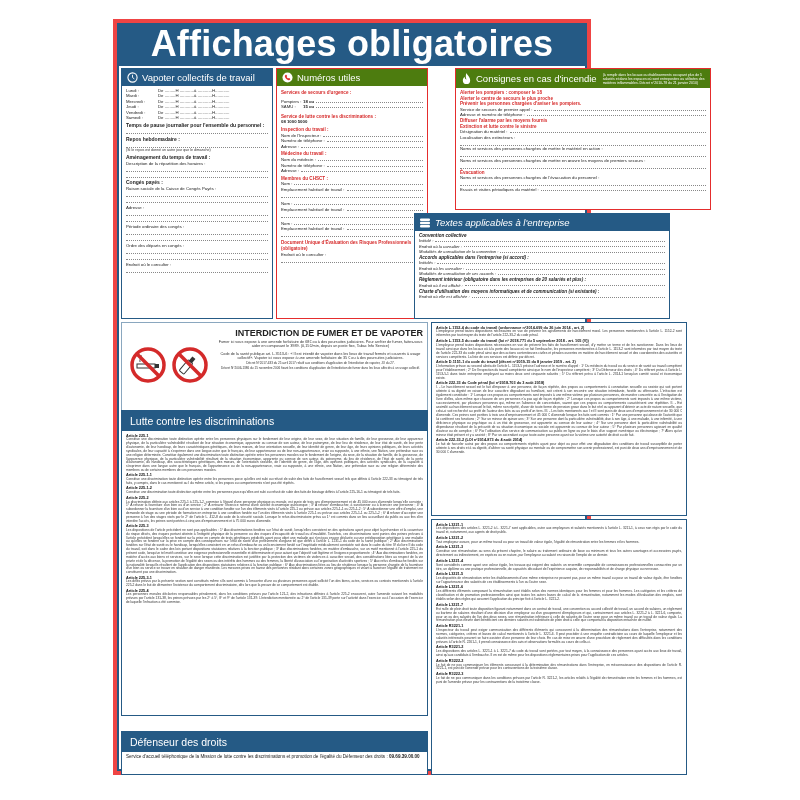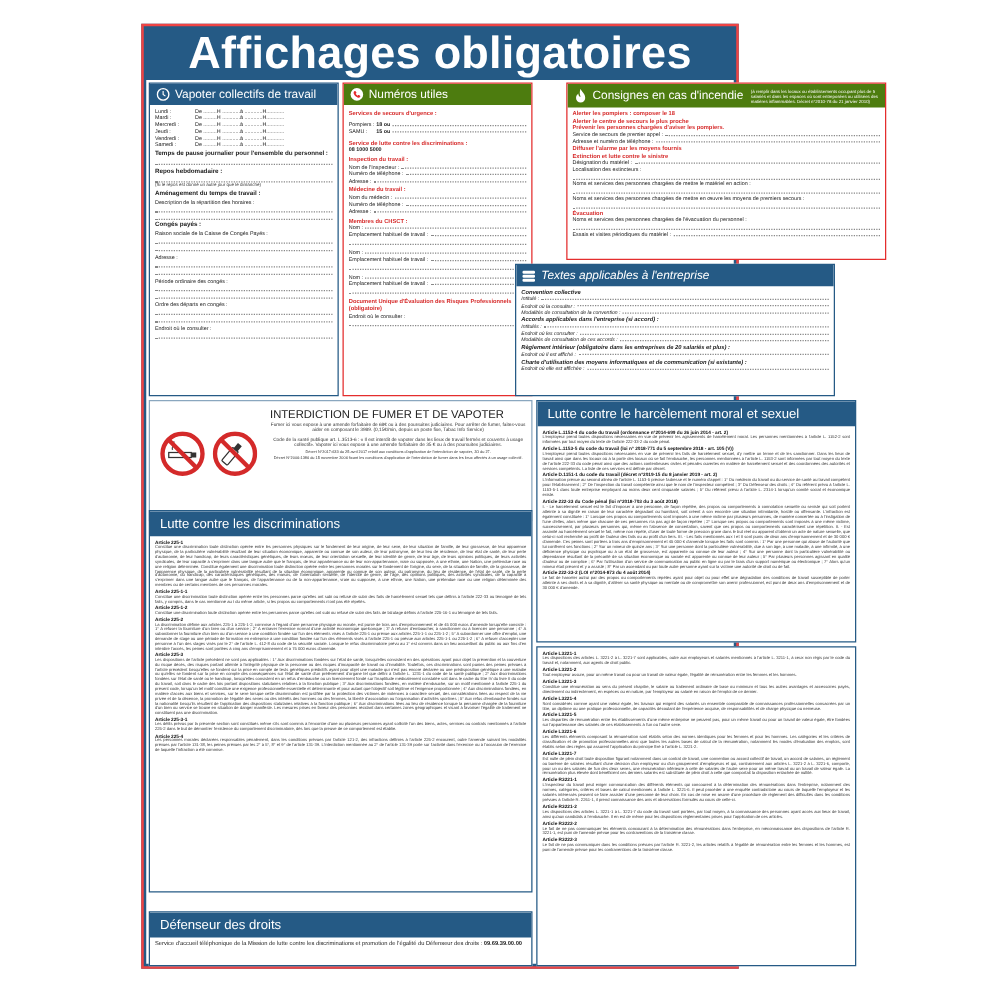--- a/index.html
+++ b/index.html
@@ -1,39 +1,39 @@
 <!DOCTYPE html>
 <html><head>
 <meta charset="utf-8">
 <style>
 *{box-sizing:border-box;margin:0;padding:0}
 html,body{width:800px;height:800px;background:#fff;overflow:hidden}
 body{font-family:"Liberation Sans",sans-serif;color:#222;position:relative}
-.poster{position:absolute;left:113px;top:19px;width:478px;height:756px;background:#255a85;border:2px solid #ef4444}
+.poster{position:absolute;left:113px;top:19px;width:478px;height:756px;background:#255a85;border:4px solid #ef4444}
 .title{height:42px;color:#fff;font-weight:bold;font-size:36px;text-align:center;line-height:42px;letter-spacing:0.2px}
 .inner{position:absolute;left:2px;top:43px;right:2px;bottom:2px;background:#fff}
 .box{position:absolute;border:1.5px solid #255a85;background:#fff;overflow:hidden}
 .box.red{border-color:#e42d2d}
 .hdr{background:#255a85;color:#fff;font-size:9.5px;height:17px;line-height:17px;padding-left:4px;white-space:nowrap;overflow:hidden;display:flex;align-items:center;gap:4px}
 .hdr.red{background:#4d7c0f}
 .hdr.big{font-size:10.5px;height:20px;line-height:20px;padding-left:8px}
 .hdr .ic{width:12px;height:12px;flex:0 0 12px;display:inline-flex;align-items:center;justify-content:center}
 .hdr small{font-size:3.5px;line-height:4px;white-space:normal;display:inline-block;width:150px;vertical-align:middle;margin-left:2px}
 .body{padding:2px 4px;font-size:4.3px;line-height:5.6px}
 .lbl-red{color:#d62b2b;font-weight:bold;font-size:4.6px;margin-top:2px}
 .lbl-b{font-weight:bold;font-size:5px;margin-top:2.5px}
 .dots{border-bottom:0.6px dotted #888;height:5.5px;margin-bottom:0.5px}
 .row{display:flex;white-space:nowrap}
 .row .fill{flex:1;border-bottom:0.6px dotted #888;margin:0 0 1.5px 2px}
 .day{display:flex;font-size:4.3px;line-height:5.4px}
 .day .d{width:32px}
 .tiny{font-size:3.6px;line-height:4.3px;color:#333;text-align:justify}
 .tiny b{color:#111;font-size:3.8px}
 .art{margin-top:1.5px}
-.smoke-title{font-weight:normal;font-size:9px;text-align:left;margin-top:5px}
+.smoke-title{font-weight:bold;font-size:9px;text-align:right;margin-top:5px}
 .center{text-align:center}
 </style>
 </head>
 <body>
 
 <div class="poster">
   <div class="title">Affichages obligatoires</div>
   <div class="inner">
 
     <div class="box" style="left:2px;top:2px;width:152px;height:251px;">
@@ -306,23 +306,20 @@
       <div style="position:absolute;left:96px;right:4px;top:0">
         <div class="smoke-title">INTERDICTION DE FUMER ET DE VAPOTER</div>
         <div class="tiny center" style="margin-top:2px;font-size:3.8px">Fumer ici vous expose à une amende forfaitaire de 68€ ou à des poursuites judiciaires. Pour arrêter de fumer, faites-vous aider en composant le 3989. (0,15€/min, depuis un poste fixe, Tabac Info Service)</div>
         <div class="tiny center" style="margin-top:3px;font-size:3.8px">Code de la santé publique art. L.3513-6 : « Il est interdit de vapoter dans les lieux de travail fermés et couverts à usage collectif». Vapoter ici vous expose à une amende forfaitaire de 35 € ou à des poursuites judiciaires.</div>
         <div class="tiny center" style="margin-top:2px;font-size:3.1px;line-height:3.8px">Décret N°2017-633 du 25 avril 2017 relatif aux conditions d'application de l'interdiction de vapoter, JO du 27.</div>
         <div class="tiny center" style="margin-top:1px;font-size:3.1px;line-height:3.8px">Décret N°2006-1386 du 15 novembre 2006 fixant les conditions d'application de l'interdiction de fumer dans les lieux affectés à un usage collectif.</div>
       </div>
     </div>
 
     <div class="box" style="left:312px;top:256px;width:256px;height:194px;">
-      <div class="hdr big">
-        <span>Lutte contre le harcèlement moral et sexuel</span>
-      </div>
       <div class="body tiny" id="harcelement-body" style="font-size:3.3px;line-height:3.95px">
           <div class="art"><b>Article L.1152-4 du code du travail (ordonnance n°2014-699 du 26 juin 2014 - art. 2)</b><div>L'employeur prend toutes dispositions nécessaires en vue de prévenir les agissements de harcèlement moral. Les personnes mentionnées à l'article L. 1152-2 sont informées par tout moyen du texte de l'article 222-33-2 du code pénal.</div></div>
           <div class="art"><b>Article L.1153-5 du code du travail (loi n° 2018-771 du 5 septembre 2018 - art. 105 (V))</b><div>L'employeur prend toutes dispositions nécessaires en vue de prévenir les faits de harcèlement sexuel, d'y mettre un terme et de les sanctionner. Dans les lieux de travail ainsi que dans les locaux où à la porte des locaux où se fait l'embauche, les personnes mentionnées à l'article L. 1153-2 sont informées par tout moyen du texte de l'article 222-33 du code pénal ainsi que des actions contentieuses civiles et pénales ouvertes en matière de harcèlement sexuel et des coordonnées des autorités et services compétents. La liste de ces services est définie par décret.</div></div>
           <div class="art"><b>Article D.1151-1 du code du travail (décret n°2019-15 du 8 janvier 2019 - art. 2)</b><div>L'information prévue au second alinéa de l'article L. 1153-5 précise l'adresse et le numéro d'appel : 1° Du médecin du travail ou du service de santé au travail compétent pour l'établissement ; 2° De l'inspection du travail compétente ainsi que le nom de l'inspecteur compétent ; 3° Du Défenseur des droits ; 4° Du référent prévu à l'article L. 1153-5-1 dans toute entreprise employant au moins deux cent cinquante salariés ; 5° Du référent prévu à l'article L. 2314-1 lorsqu'un comité social et économique existe.</div></div>
           <div class="art"><b>Article 222-33 du Code pénal (loi n°2018-703 du 3 août 2018)</b><div>I. - Le harcèlement sexuel est le fait d'imposer à une personne, de façon répétée, des propos ou comportements à connotation sexuelle ou sexiste qui soit portent atteinte à sa dignité en raison de leur caractère dégradant ou humiliant, soit créent à son encontre une situation intimidante, hostile ou offensante. L'infraction est également constituée : 1° Lorsque ces propos ou comportements sont imposés à une même victime par plusieurs personnes, de manière concertée ou à l'instigation de l'une d'elles, alors même que chacune de ces personnes n'a pas agi de façon répétée ; 2° Lorsque ces propos ou comportements sont imposés à une même victime, successivement, par plusieurs personnes qui, même en l'absence de concertation, savent que ces propos ou comportements caractérisent une répétition. II. - Est assimilé au harcèlement sexuel le fait, même non répété, d'user de toute forme de pression grave dans le but réel ou apparent d'obtenir un acte de nature sexuelle, que celui-ci soit recherché au profit de l'auteur des faits ou au profit d'un tiers. III. - Les faits mentionnés aux I et II sont punis de deux ans d'emprisonnement et de 30 000 € d'amende. Ces peines sont portées à trois ans d'emprisonnement et 45 000 € d'amende lorsque les faits sont commis : 1° Par une personne qui abuse de l'autorité que lui confèrent ses fonctions ; 2° Sur un mineur de quinze ans ; 3° Sur une personne dont la particulière vulnérabilité, due à son âge, à une maladie, à une infirmité, à une déficience physique ou psychique ou à un état de grossesse, est apparente ou connue de leur auteur ; 4° Sur une personne dont la particulière vulnérabilité ou dépendance résultant de la précarité de sa situation économique ou sociale est apparente ou connue de leur auteur ; 5° Par plusieurs personnes agissant en qualité d'auteur ou de complice ; 6° Par l'utilisation d'un service de communication au public en ligne ou par le biais d'un support numérique ou électronique ; 7° Alors qu'un mineur était présent et y a assisté ; 8° Par un ascendant ou par toute autre personne ayant sur la victime une autorité de droit ou de fait.</div></div>
           <div class="art"><b>Article 222-33-2 (LOI n°2014-873 du 4 août 2014)</b><div>Le fait de harceler autrui par des propos ou comportements répétés ayant pour objet ou pour effet une dégradation des conditions de travail susceptible de porter atteinte à ses droits et à sa dignité, d'altérer sa santé physique ou mentale ou de compromettre son avenir professionnel, est puni de deux ans d'emprisonnement et de 30 000 € d'amende.</div></div>
         </div>
     </div>
 
     <div class="box" style="left:2px;top:344px;width:307px;height:306px;">

